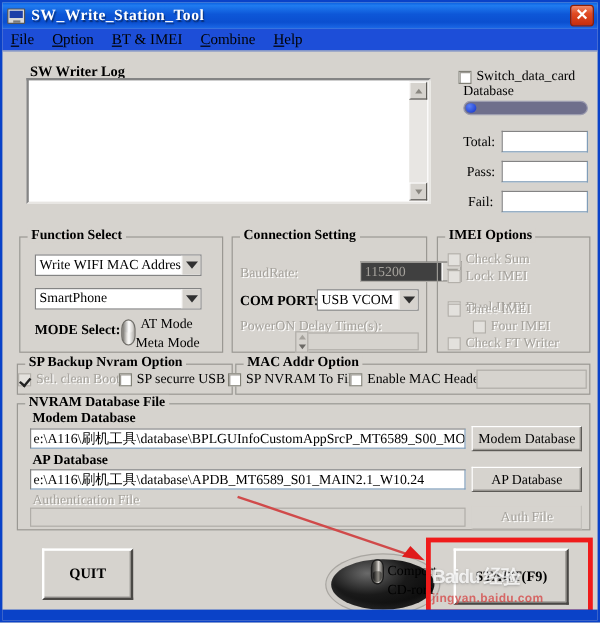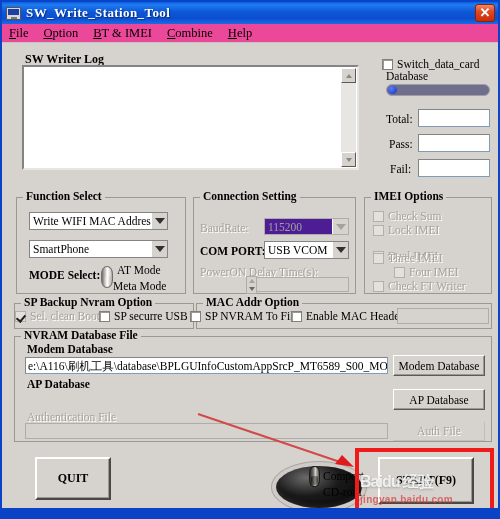--- a/index.html
+++ b/index.html
@@ -39,21 +39,21 @@
   .btn-close{
     width:20px;height:18px;border-radius:3px;
     background:linear-gradient(to bottom,#f08a6a 0%,#e04a22 40%,#c62d0d 100%);
     border:1px solid #8d1f06;box-sizing:border-box;
     color:#fff;font-size:13px;font-weight:bold;line-height:15px;text-align:center;
     font-family:"Liberation Sans",sans-serif;
   }
   
   .menubar{
     position:absolute;left:2px;top:24px;width:496px;height:18px;
-    background:#ec4899;display:flex;align-items:center;
+    background:#1d4ed8;display:flex;align-items:center;
     border-bottom:1px solid #c8c5c0;
   }
   .menu-item{
     font-family:"Liberation Serif",serif;font-size:12.5px;color:#000;
     padding:1px 8px 1px 7px;white-space:nowrap;
   }
   .menu-item u{text-decoration:underline;}
   
   .group{
     position:absolute;border:1px solid #9a9893;border-top-color:#9a9893;
@@ -81,21 +81,21 @@
     position:absolute;background:#fff;border:1px solid #848484;box-sizing:border-box;
     font-family:"Liberation Serif",serif;font-size:11.5px;color:#000;
     display:flex;align-items:center;overflow:hidden;white-space:nowrap;
   }
   .combo .ctext{padding-left:3px;flex:1;overflow:hidden;}
   .combo .arrow{
     width:15px;align-self:stretch;background:#d6d3ce;
     border-left:1px solid #fff;
     display:flex;align-items:center;justify-content:center;flex:none;
   }
-  .combo.dis{background:#4c1d95;border-color:#b0ada8;color:#a5a29c;}
+  .combo.dis{background:#404040;border-color:#b0ada8;color:#a5a29c;margin-left:36px;}
   .tri-down{
     width:0;height:0;border-left:5px solid transparent;border-right:5px solid transparent;
     border-top:6px solid #303030;
   }
   .combo.dis .tri-down{border-top-color:#a5a29c;}
   .chk{position:absolute;font-family:Liberation Serif, serif;font-size:11.5px;color:#000;white-space:nowrap;display:flex;align-items:center;}
   .chk .box{
     width:11px;height:11px;background:#fff;border:1px solid #828177;
     box-shadow:inset 1px 1px 0 #9d9a94;box-sizing:border-box;margin-right:4px;flex:none;
     position:relative;
@@ -369,20 +369,23 @@
   </div>
   <div class="lbl bold" style="left:27px;top:343px;">Modem Database</div>
   <div class="tbox" style="left:25px;top:357px;width:363px;height:17px;">
     <span>e:\A116\刷机工具\database\BPLGUInfoCustomAppSrcP_MT6589_S00_MOLY_WR8</span>
   </div>
   <div class="btn3d" style="left:393px;top:355px;width:92px;height:21px;">
     <span>Modem Database</span>
   </div>
 
   <div class="lbl bold" style="left:27px;top:378px;">AP Database</div>
+  <div class="tbox" style="left:25px;top:391px;width:363px;height:17px;">
+    <span>e:\A116\刷机工具\database\APDB_MT6589_S01_MAIN2.1_W10.24</span>
+  </div>
   <div class="btn3d" style="left:393px;top:389px;width:92px;height:21px;">
     <span>AP Database</span>
   </div>
 
   <div class="lbl dis" style="left:27px;top:411px;">Authentication File</div>
   <div class="tbox dis" style="left:25px;top:423px;width:363px;height:16px;">
     <span></span>
   </div>
   <div class="btn3d dis" style="left:393px;top:421px;width:92px;height:20px;border-color:#d6d3ce #c2bfba #c2bfba #d6d3ce;box-shadow:none;">
     <span>Auth File</span>

